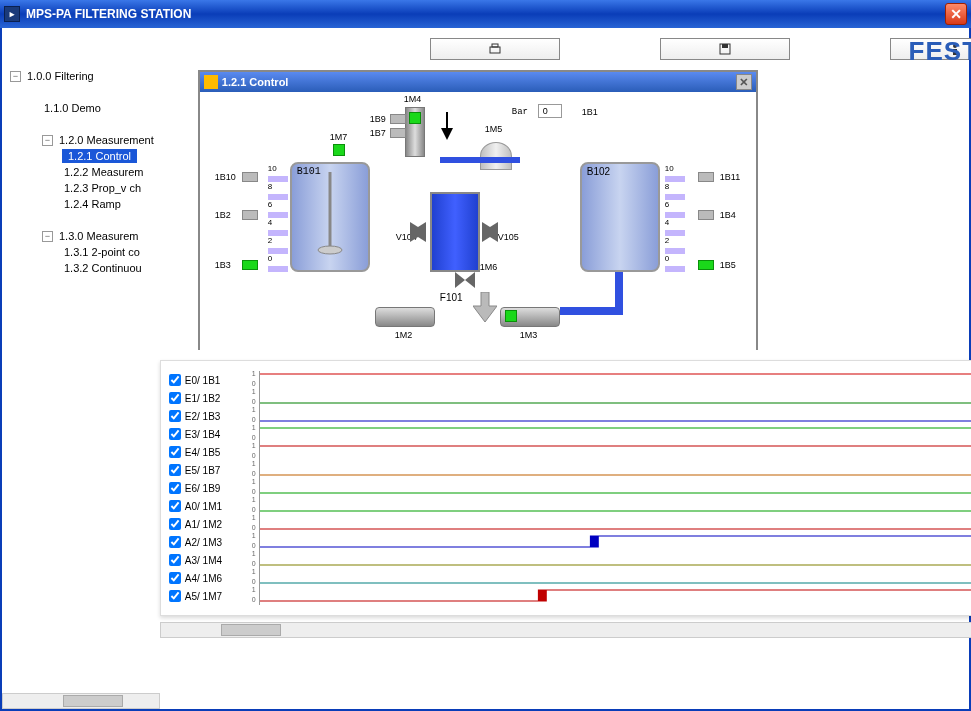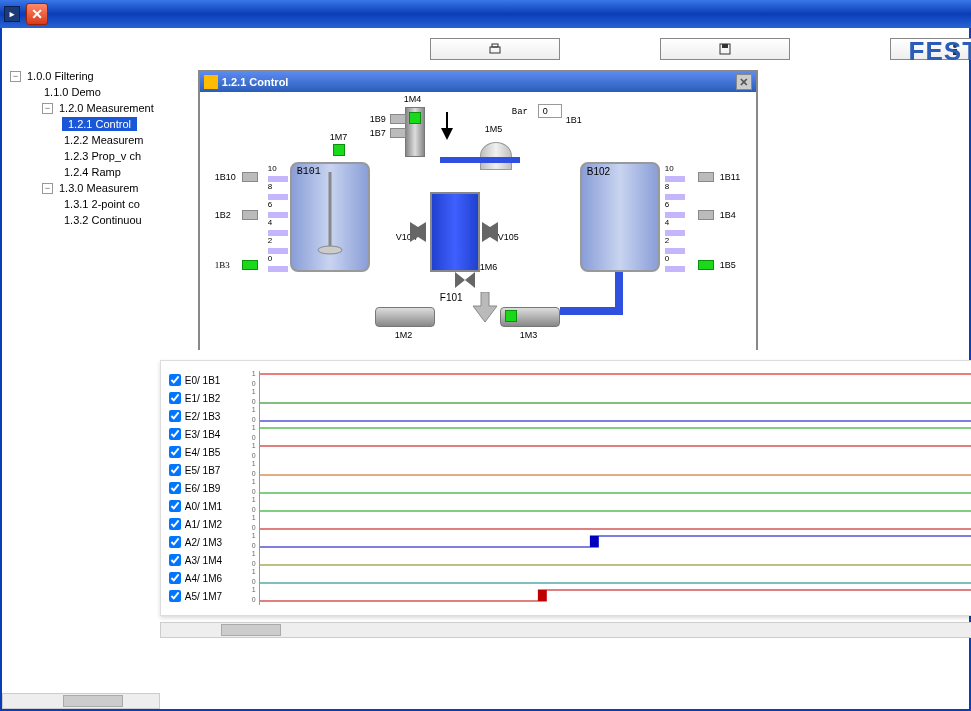--- a/index.html
+++ b/index.html
@@ -19,21 +19,21 @@
 
 .toolbar { height: 42px; display: flex; align-items: center; justify-content: flex-start; gap: 100px; padding-left: 270px; position: relative; }
 .toolbar-btn { width: 130px; height: 22px; border: 1px solid #888; background: linear-gradient(to bottom, #fff, #eee); display: flex; align-items: center; justify-content: center; cursor: pointer; font-size: 11px; }
 .brand-logo { position: absolute; right: 20px; top: 8px; font-size: 26px; font-weight: 900; color: #2a5db8; letter-spacing: 1px; }
 
 
 .tree { flex: 1; padding: 40px 4px 4px 8px; font-size: 11px; color: #000; overflow: hidden; }
 .tree-item { padding: 1px 0 1px 0; white-space: nowrap; cursor: pointer; display: flex; align-items: center; }
 .tree-item .expander { width: 11px; height: 11px; border: 1px solid #999; background: #fff; display: inline-flex; align-items: center; justify-content: center; font-size: 9px; line-height: 1; margin-right: 4px; color: #666; }
 .tree-item.level0 { padding-left: 0; }
-.tree-item.level1 { padding-left: 32px; }
+.tree-item.level1 { padding-left: 32px; margin-top: 16px; }
 .tree-item.level2 { padding-left: 52px; }
 .tree-item.selected span.label { background: #1a57d8; color: #fff; padding: 1px 6px; }
 .tree-item .label { padding: 1px 2px; }
 
 
 .schematic-wrapper { padding: 0 8px; }
 .schematic-panel { width: 560px; height: 280px; border: 2px solid #888; background: #fff; margin-left: 30px; position: relative; }
 .schematic-titlebar { height: 20px; background: linear-gradient(to bottom, #5a8af0 0%, #2a5db8 100%); display: flex; align-items: center; color: #fff; font-size: 11px; font-weight: bold; padding: 0 4px; }
 .schematic-titlebar .icon { width: 14px; height: 14px; background: #ffbb00; margin-right: 4px; display: inline-block; }
 .schematic-titlebar .close { margin-left: auto; width: 16px; height: 16px; background: #ccc; border: 1px solid #888; color: #555; display: flex; align-items: center; justify-content: center; font-size: 11px; cursor: pointer; }
@@ -66,20 +66,21 @@
 .chart-ylabel { position: absolute; left: -8px; font-size: 7px; color: #666; }
 
 .hscroll { height: 16px; background: #eee; border: 1px solid #ccc; display: flex; align-items: center; }
 .hscroll .thumb { width: 60px; height: 12px; background: #ccc; border: 1px solid #aaa; margin-left: 60px; }
 </style>
 </head>
 <body>
 
 <div class="titlebar">
   <span class="titlebar-icon">▸</span>
+  <span class="titlebar-text">MPS-PA FILTERING STATION</span>
   <span class="titlebar-close">✕</span>
 </div>
 
 <div class="app-body">
 
   <div class="left-col">
     <div class="tree" id="tree">
         <div class="tree-item level0">
           <span class="expander">−</span>
           <span class="label">1.0.0 Filtering</span>
@@ -183,35 +184,35 @@
           <div class="grn-sq" style="left:209px; top:20px;"></div>
           <span class="mini-label" style="left:204px; top:2px;">1M4</span>
 
           <div style="position:absolute; left:246px; top:20px; width:2px; height:18px; background:#000;"></div>
           <div class="arrow-down" style="left:241px; top:36px;"></div>
 
           <span class="mini-label" style="left:285px; top:32px;">1M5</span>
 
           <span class="mini-label" style="left:312px; top:15px;font-family:Liberation Mono, monospace;">Bar</span>
           <div class="bar-box" style="left:338px; top:12px; width:24px;">0</div>
-          <span class="mini-label" style="left:366px; top:15px;margin-top:8px;">1B1</span>
+          <span class="mini-label" style="left:382px; top:15px;">1B1</span>
 
           <span class="mini-label" style="left:170px; top:22px;">1B9</span>
           <div class="led grey" style="left:190px; top:22px;"></div>
           <span class="mini-label" style="left:170px; top:36px;">1B7</span>
           <div class="led grey" style="left:190px; top:36px;"></div>
 
           <span class="mini-label" style="left:130px; top:40px;">1M7</span>
           <div class="grn-sq" style="left:133px; top:52px;"></div>
 
           <span class="mini-label" style="left:15px; top:80px;text-align:right;">1B10</span>
           <div class="led grey" style="left:42px; top:80px;"></div>
           <span class="mini-label" style="left:15px; top:118px;">1B2</span>
           <div class="led grey" style="left:42px; top:118px;"></div>
-          <span class="mini-label" style="left:15px; top:168px;font-family:Liberation Serif, serif;">1B3</span>
+          <span class="mini-label" style="left:15px; top:168px;">1B3</span>
           <div class="led green" style="left:42px; top:168px;"></div>
 
           <span class="mini-label" style="left:520px; top:80px;">1B11</span>
           <div class="led grey" style="left:498px; top:80px;"></div>
           <span class="mini-label" style="left:520px; top:118px;">1B4</span>
           <div class="led grey" style="left:498px; top:118px;"></div>
           <span class="mini-label" style="left:520px; top:168px;">1B5</span>
           <div class="led green" style="left:498px; top:168px;"></div>
 
           <span class="mini-label" style="left:196px; top:140px;">V104</span>

